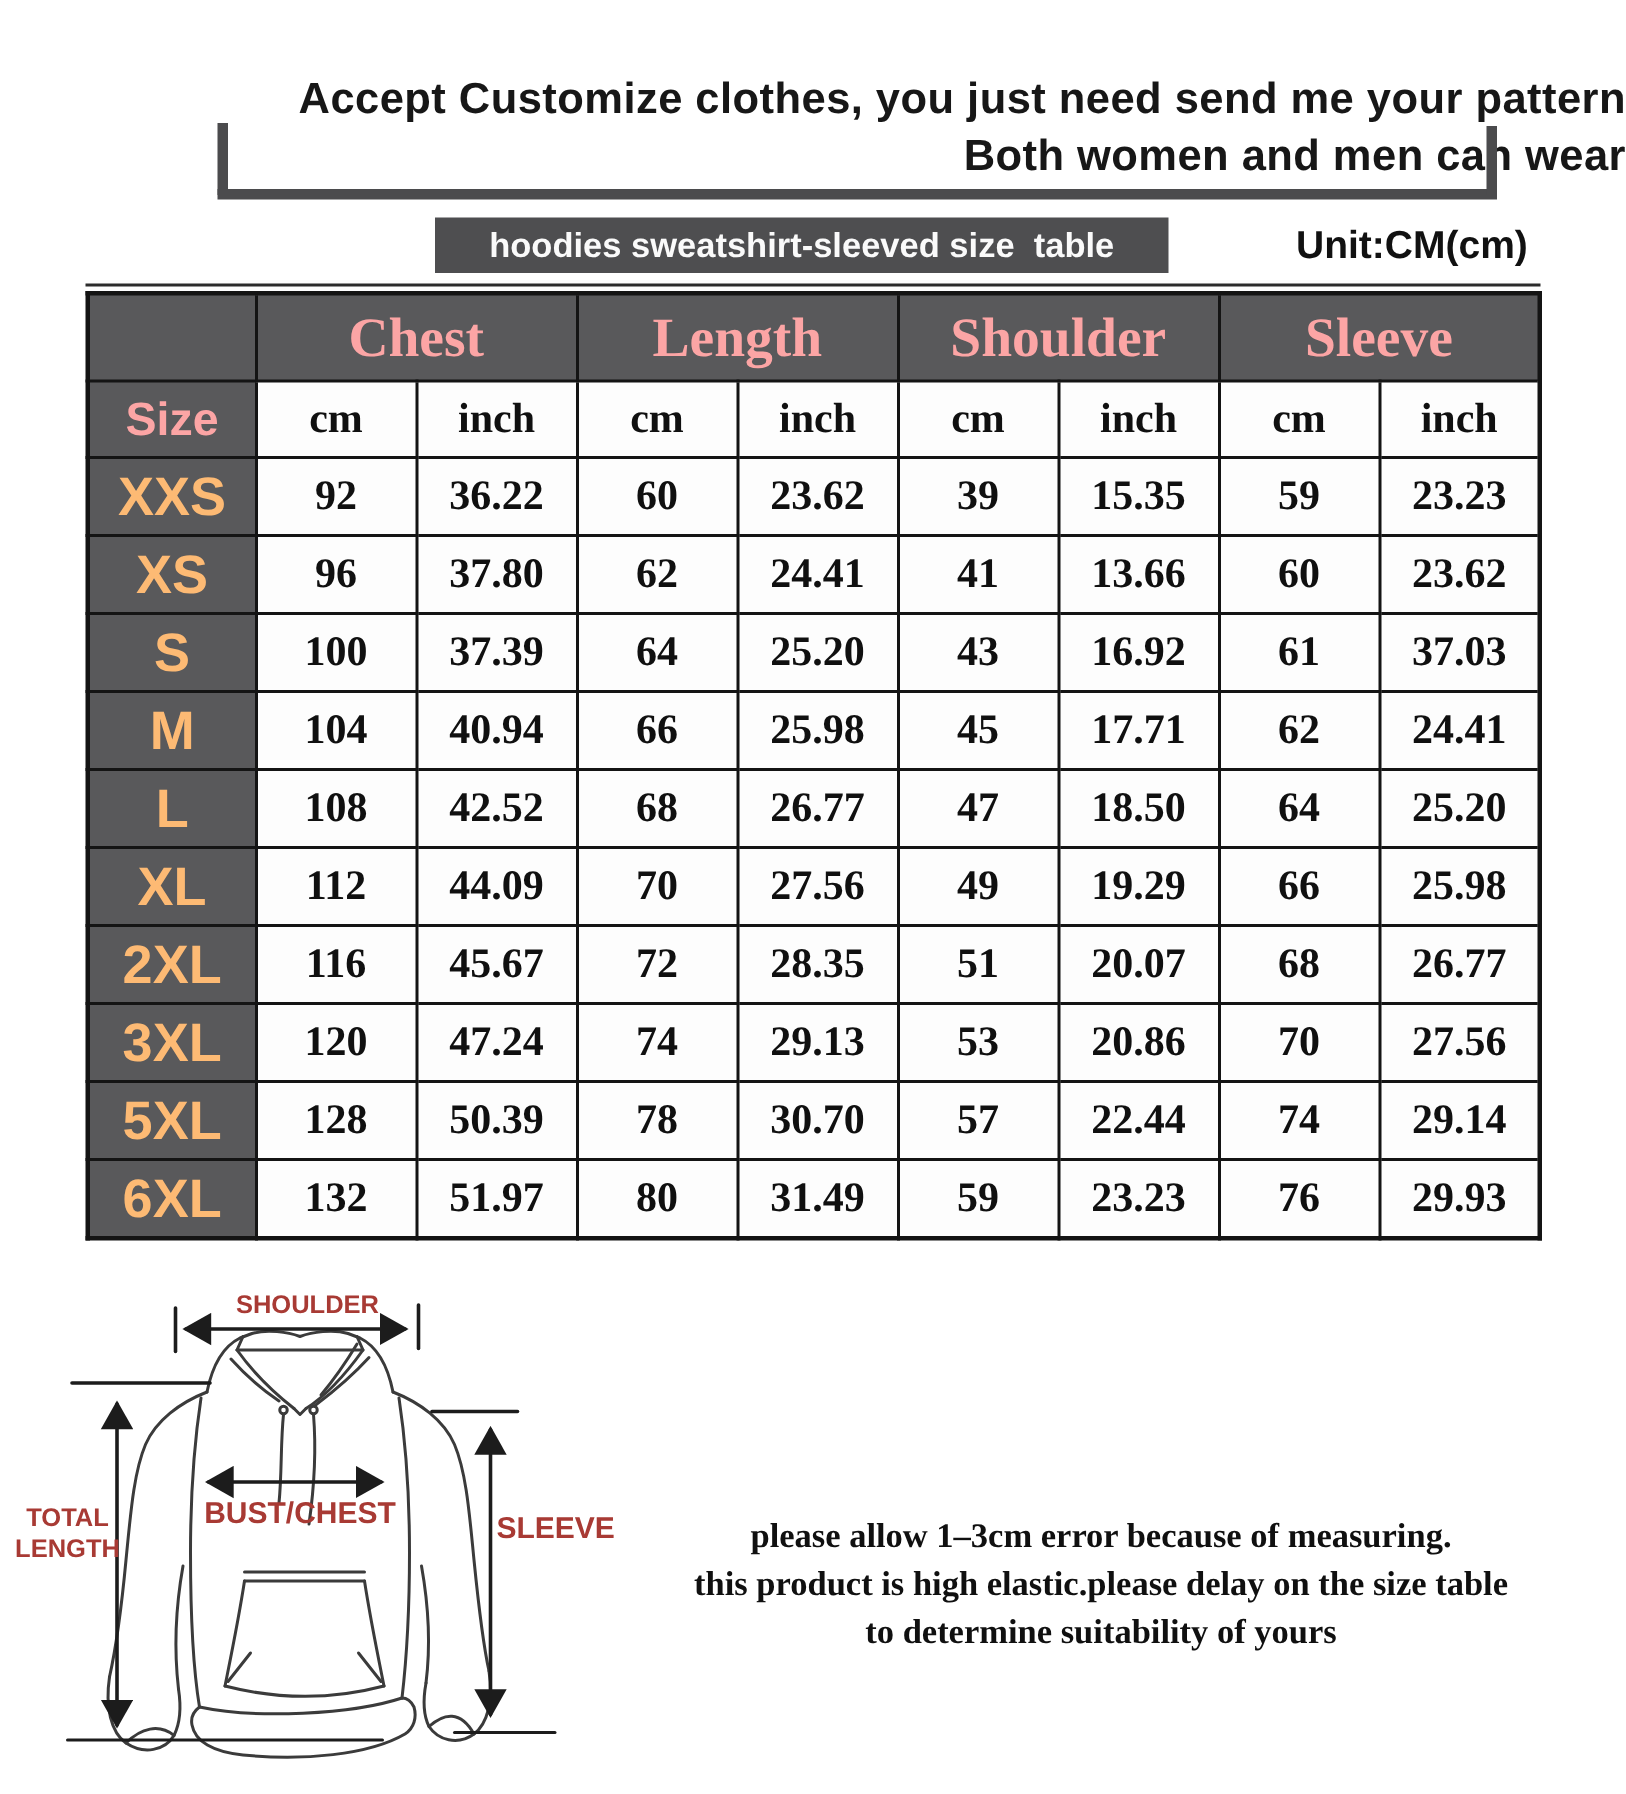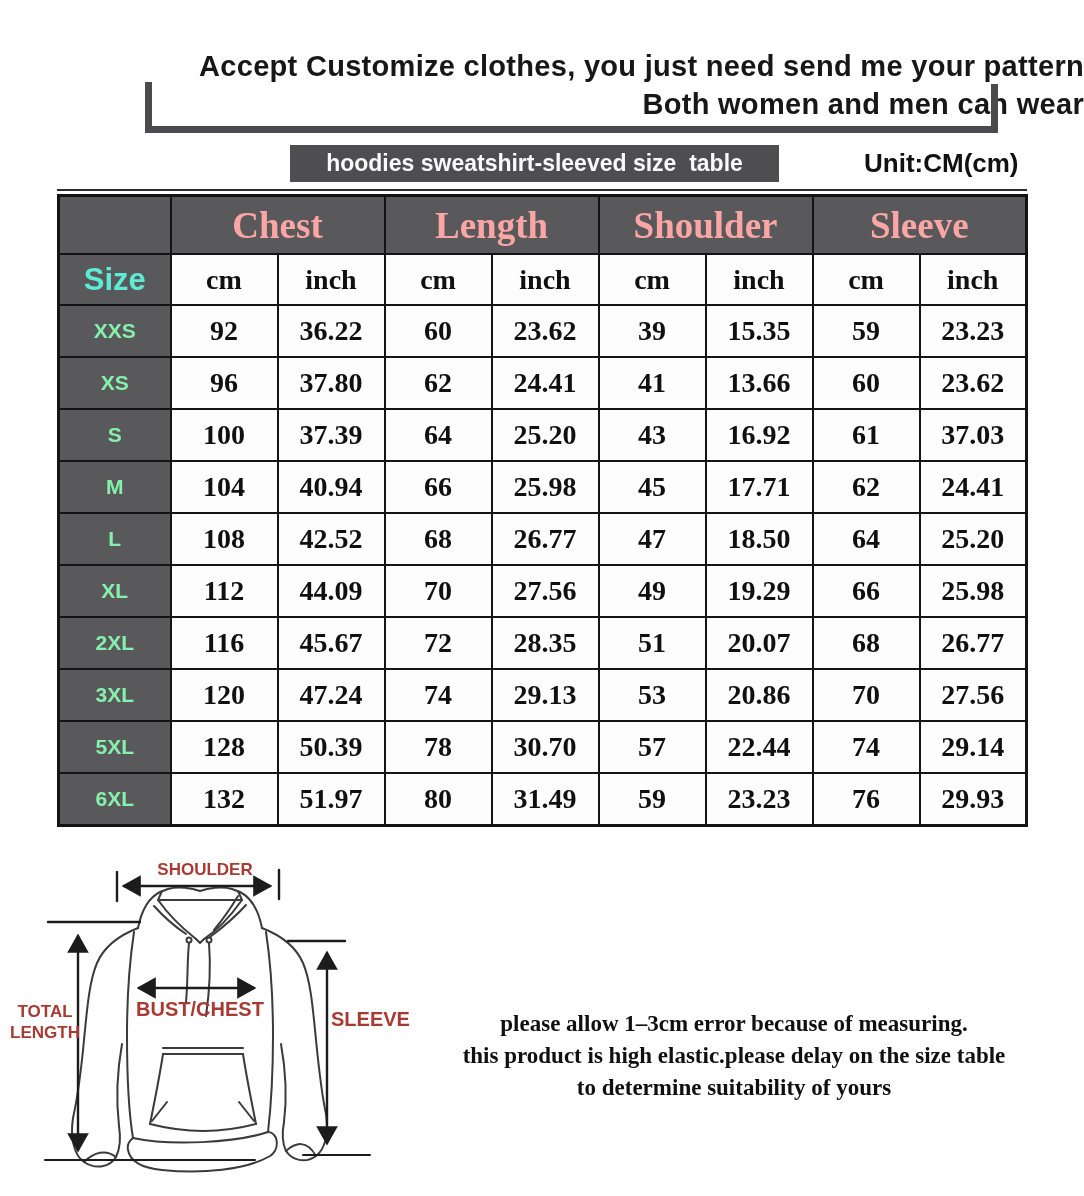--- a/index.html
+++ b/index.html
@@ -43,26 +43,26 @@
   .group-th{
     height:56px;background:var(--header-gray);color:#fca5a5;
     font-family:Liberation Serif, serif;font-size:37px;font-weight:bold;
   }
   .corner-th{background:var(--header-gray);}
   .sub-th{
     height:49px;background:#fdfdfd;color:#101010;
     font-family:"Liberation Serif",serif;font-size:28px;font-weight:bold;
   }
   .size-hd{
-    background:var(--header-gray);color:#5eead4;
+    background:var(--header-gray);color:#fca5a5;
     font-family:"Liberation Sans",sans-serif;font-size:31px;font-weight:bold;
   }
   .size-cell{
-    height:50px;background:var(--header-gray);color:#86efac;
-    font-family:"Liberation Sans",sans-serif;font-size:21px;font-weight:bold;
+    height:50px;background:var(--header-gray);color:#fdba74;
+    font-family:"Liberation Sans",sans-serif;font-size:36px;font-weight:bold;
   }
   .val{
     height:50px;background:#fdfdfd;color:#101010;
     font-family:"Liberation Serif",serif;font-size:28px;font-weight:bold;
   }
 
   
   #diagram-svg{left:0;top:855px;}
   .redlbl{color:var(--red-label);font-weight:bold;font-family:"Liberation Sans",sans-serif;}
   #lbl-shoulder{left:125px;top:860px;width:160px;text-align:center;font-size:17px;}

